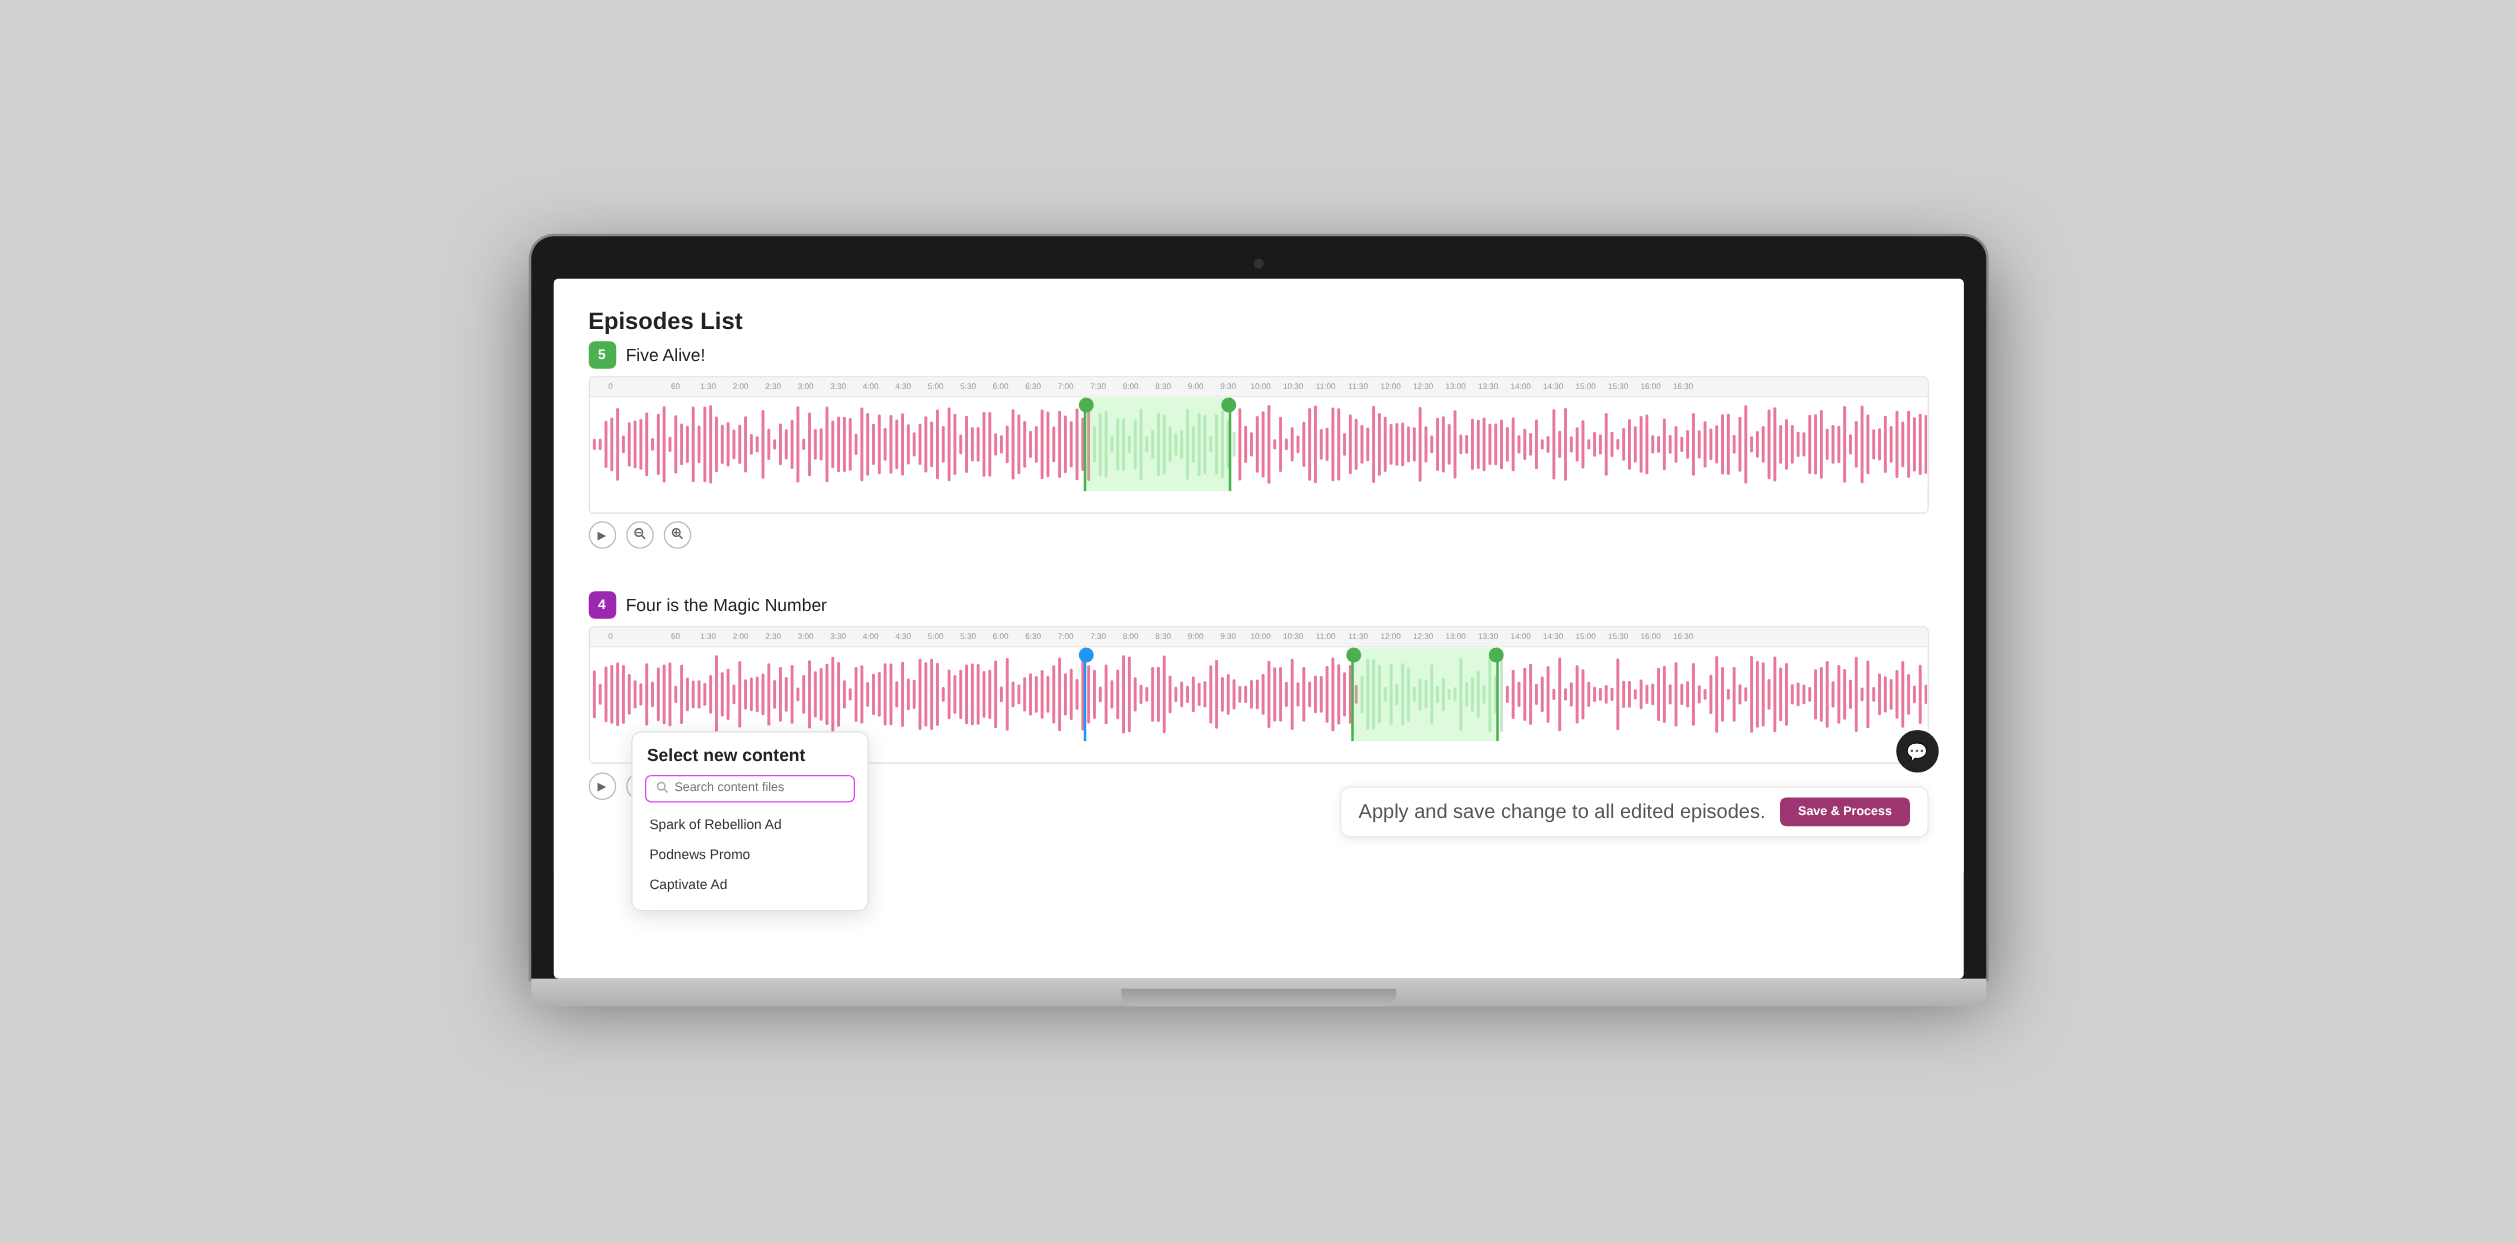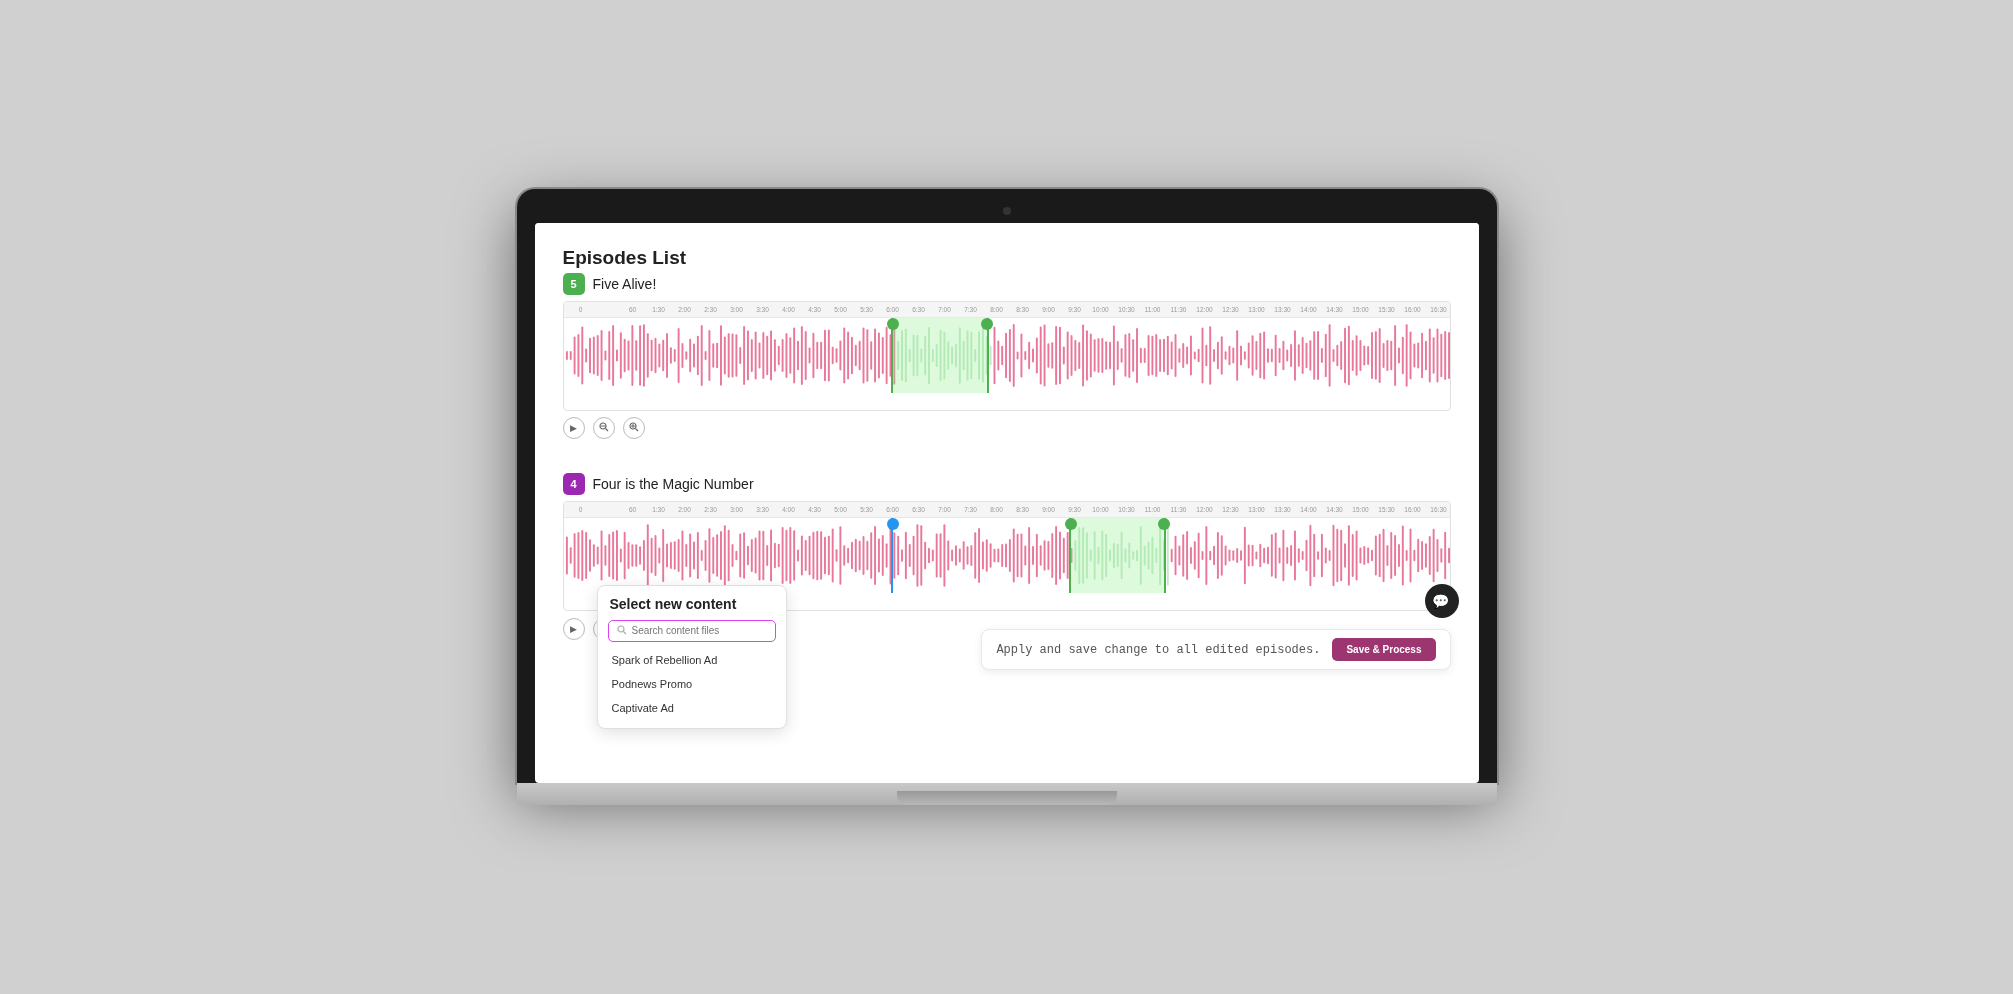--- a/index.html
+++ b/index.html
@@ -6,21 +6,21 @@
     body {
       background: #d0d0d0;
       display: flex;
       justify-content: center;
       align-items: center;
       min-height: 100vh;
       font-family: -apple-system, BlinkMacSystemFont, 'Segoe UI', sans-serif;
     }
 
     .laptop-outer {
-      width: 980px;
+      width: 1164px;
       position: relative;
     }
 
     .laptop-screen-bezel {
       background: #1a1a1a;
       border-radius: 18px 18px 0 0;
       padding: 18px 18px 0 18px;
       box-shadow: 0 0 0 2px #888, 0 20px 60px rgba(0,0,0,0.5);
     }
 
@@ -221,23 +221,22 @@
       align-items: center;
       gap: 12px;
       background: #fff;
       border: 1px solid #e8e8e8;
       border-radius: 8px;
       padding: 8px 14px;
       box-shadow: 0 2px 8px rgba(0,0,0,0.08);
     }
 
     .action-text {
-      font-size: 12px;
+      font-size: 16px;
       color: #555;
-      font-family: Liberation Mono, monospace;
     }
 
     .save-btn {
       background: #9c3570;
       color: #fff;
       border: none;
       border-radius: 5px;
       padding: 6px 14px;
       font-size: 10px;
       font-weight: 600;

